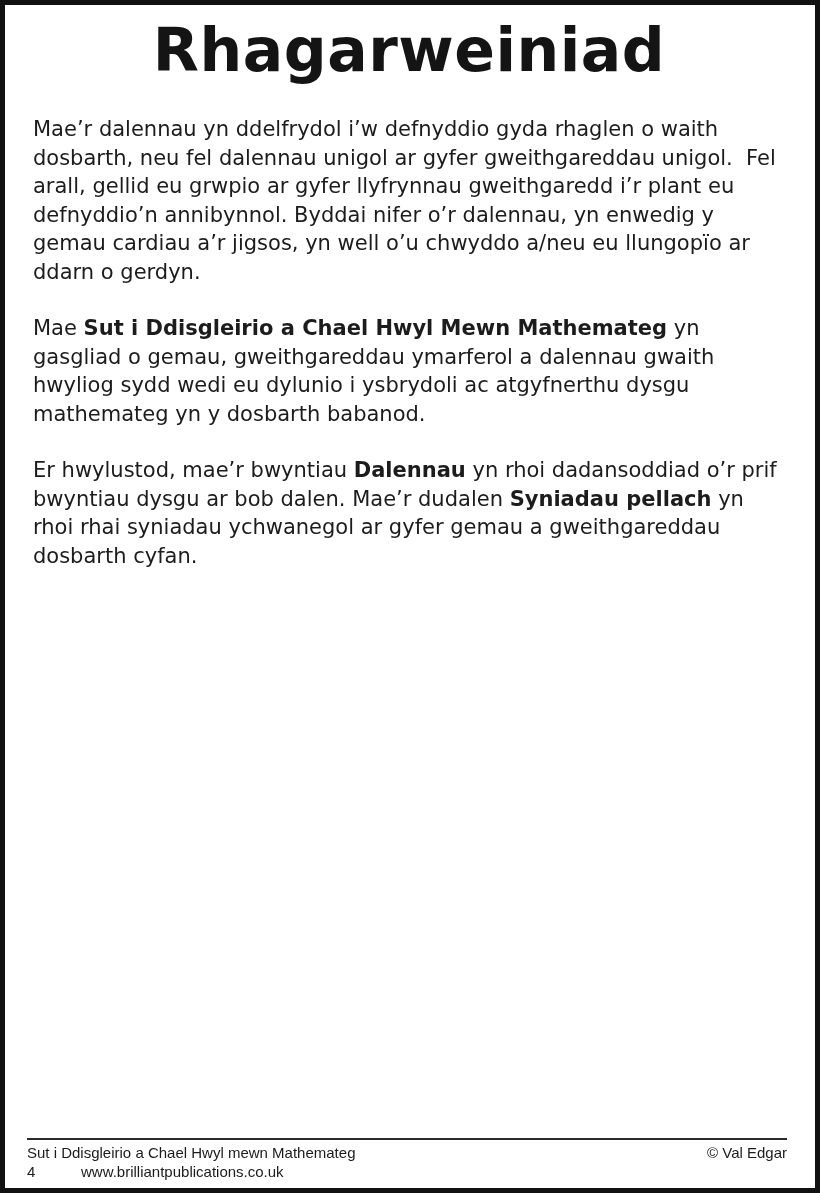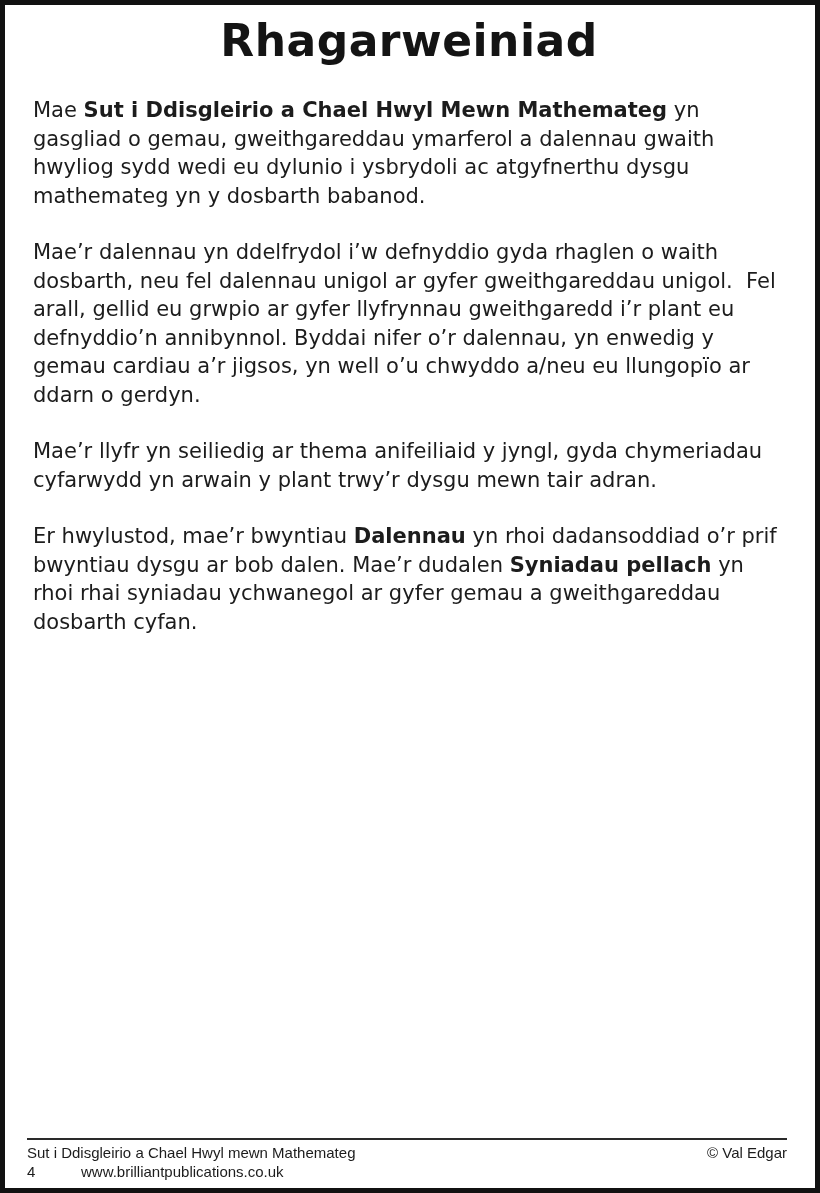--- a/index.html
+++ b/index.html
@@ -12,21 +12,21 @@
     box-sizing: border-box;
     font-family: "DejaVu Sans", sans-serif;
     color: #1c1c1c;
     overflow: hidden;
   }
   .content {
     padding: 4px 30px 0 28px;
   }
   .page-title {
     text-align: center;
-    font-size: 44px;
+    font-size: 60px;
     font-weight: bold;
     letter-spacing: 0.5px;
     margin: 6px 0 30px 0;
     color: #141414;
   }
   .para {
     font-size: 21px;
     line-height: 28.5px;
     margin: 0 0 28px 0;
     white-space: pre-wrap;
@@ -60,25 +60,24 @@
   .footer-pagenum { min-width: 54px; }
 </style>
 </head>
 <body>
 
 <div class="page">
   <div class="content">
 
     <h1 class="page-title">Rhagarweiniad</h1>
 
+    <p class="para"><span>Mae’r dalennau yn ddelfrydol i’w defnyddio gyda rhaglen o waith dosbarth, neu fel dalennau unigol ar gyfer gweithgareddau unigol.  Fel arall, gellid eu grwpio ar gyfer llyfrynnau gweithgaredd i’r plant eu defnyddio’n annibynnol. Byddai nifer o’r dalennau, yn enwedig y gemau cardiau a’r jigsos, yn well o’u chwyddo a/neu eu llungopïo ar ddarn o gerdyn.</span></p>
+
     <p class="para"><span>Mae </span><span class="b">Sut i Ddisgleirio a Chael Hwyl Mewn Mathemateg</span><span> yn gasgliad o gemau, gweithgareddau ymarferol a dalennau gwaith hwyliog sydd wedi eu dylunio i ysbrydoli ac atgyfnerthu dysgu mathemateg yn y dosbarth babanod.</span></p>
 
-    <p class="para"><span>Mae’r dalennau yn ddelfrydol i’w defnyddio gyda rhaglen o waith dosbarth, neu fel dalennau unigol ar gyfer gweithgareddau unigol.  Fel arall, gellid eu grwpio ar gyfer llyfrynnau gweithgaredd i’r plant eu defnyddio’n annibynnol. Byddai nifer o’r dalennau, yn enwedig y gemau cardiau a’r jigsos, yn well o’u chwyddo a/neu eu llungopïo ar ddarn o gerdyn.</span></p>
-
-    <p class="para"><span>Mae’r llyfr yn seiliedig ar thema anifeiliaid y jyngl, gyda chymeriadau cyfarwydd yn arwain y plant trwy’r dysgu mewn tair adran.</span></p>
 
 
 
 
     <p class="para"><span>Er hwylustod, mae’r bwyntiau </span><span class="b">Dalennau</span><span> yn rhoi dadansoddiad o’r prif bwyntiau dysgu ar bob dalen. Mae’r dudalen </span><span class="b">Syniadau pellach</span><span> yn rhoi rhai syniadau ychwanegol ar gyfer gemau a gweithgareddau dosbarth cyfan.</span></p>
 
   </div>
 
   <div class="footer">
     <hr class="footer-rule">

